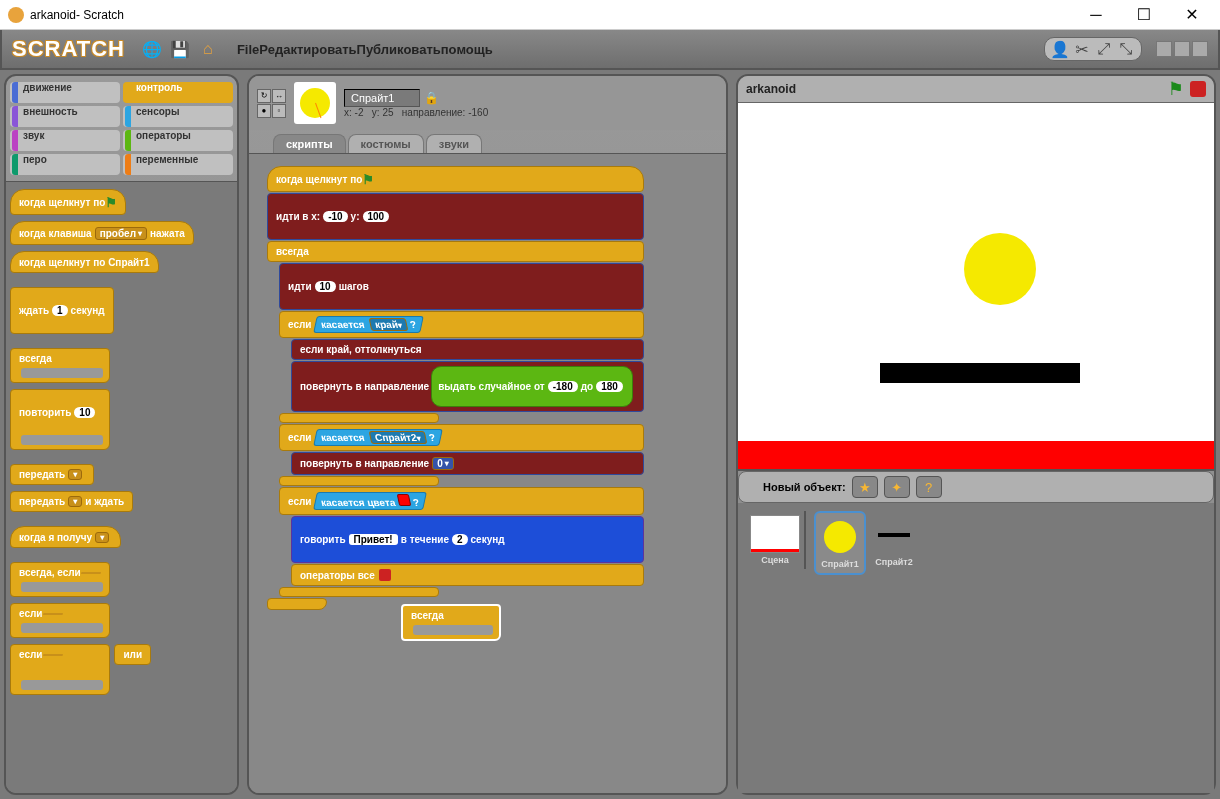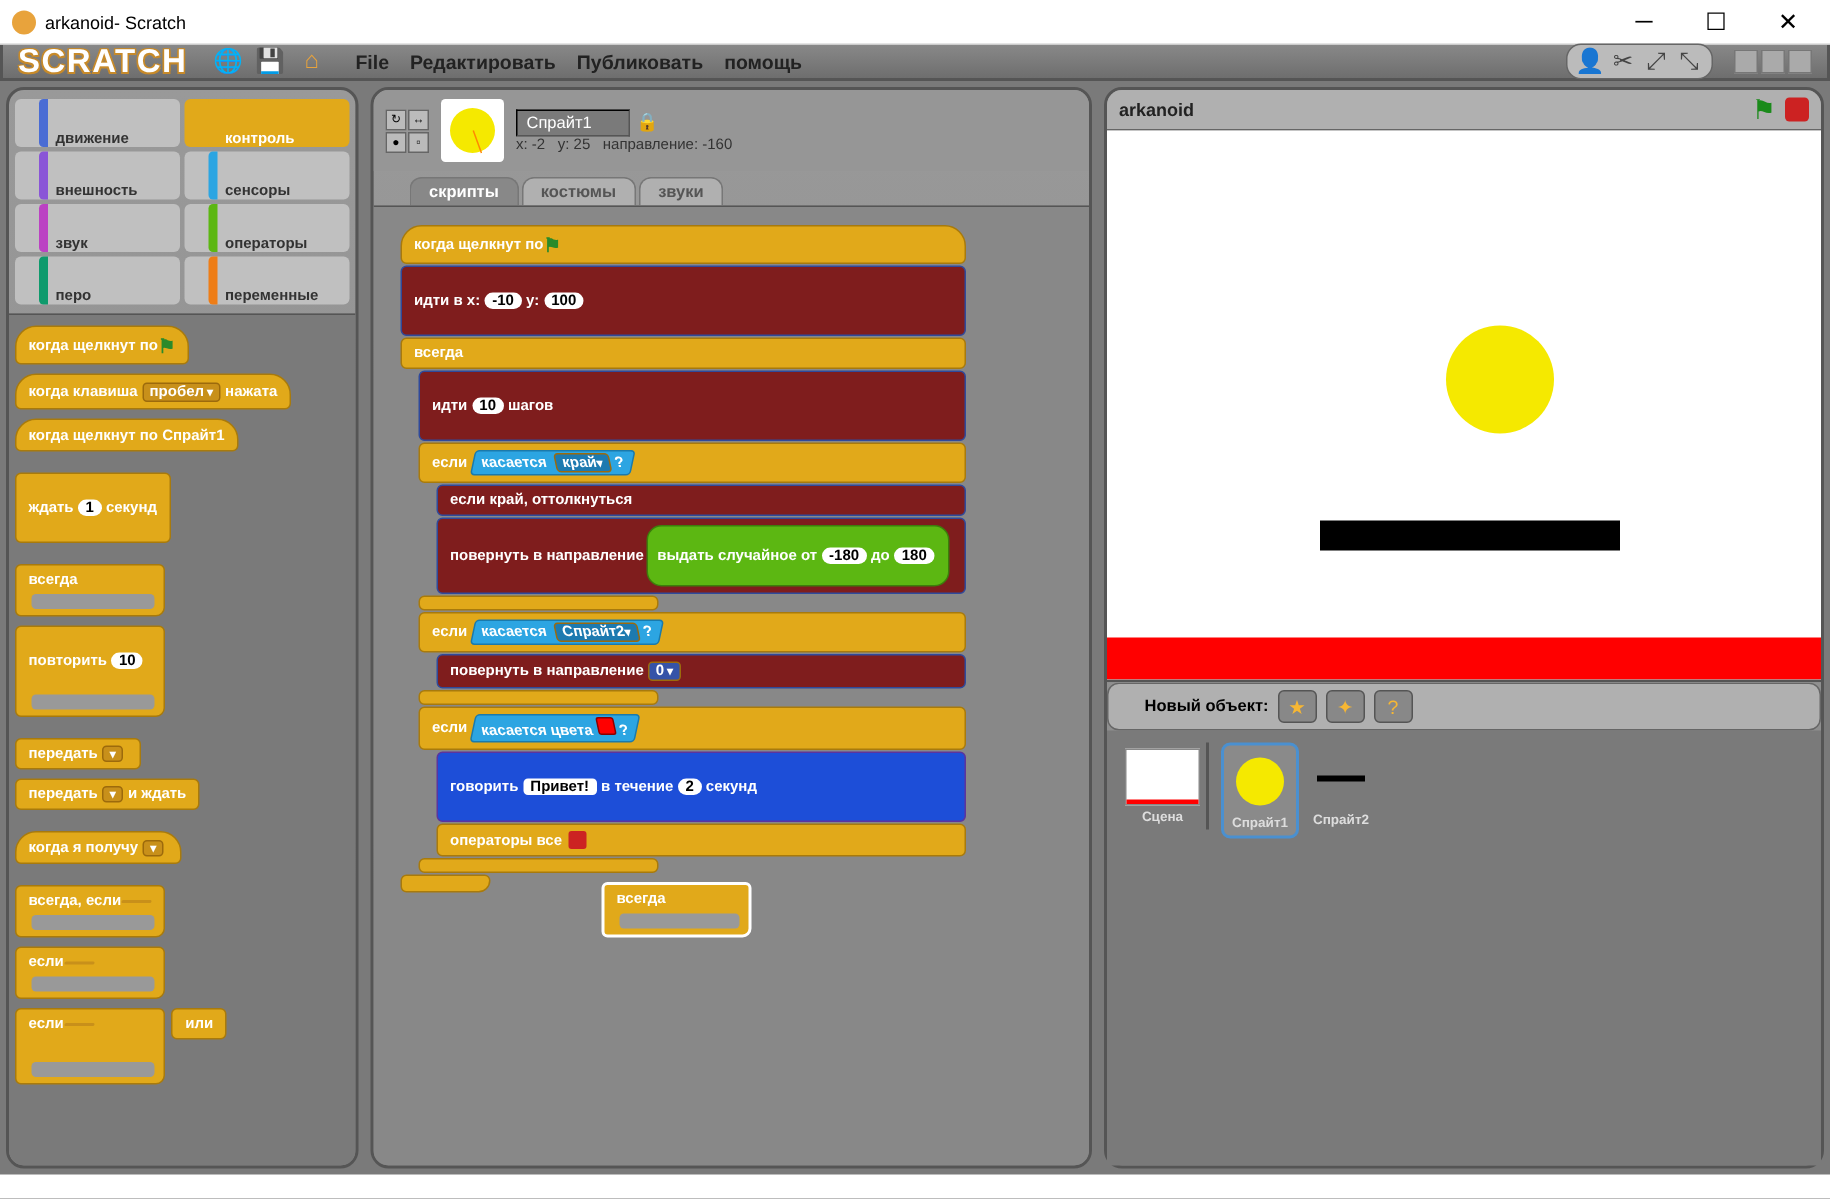--- a/index.html
+++ b/index.html
@@ -2,36 +2,36 @@
 <html><head>
 <meta charset="utf-8">
 <style>
 * { margin:0; padding:0; box-sizing:border-box; font-family:Verdana,sans-serif; }
 body { background:#fff; width:1220px; height:799px; overflow:hidden; }
 .titlebar { height:30px; background:#fff; border-bottom:1px solid #ccc; display:flex; align-items:center; padding:0 8px; justify-content:space-between; }
 .titlebar .left { display:flex; align-items:center; gap:6px; }
 .titlebar .right { display:flex; align-items:center; gap:8px; }
 .winbtn { width:40px; height:28px; display:flex; align-items:center; justify-content:center; cursor:pointer; }
 .cat-icon { width:16px; height:16px; background:#e8a33c; border-radius:50%; position:relative; }
-.topbar { height:24px; background:linear-gradient(#888,#6e6e6e); display:flex; align-items:center; padding:0 10px; gap:10px; border:2px solid #555; border-top:none;}
+.topbar { height:40px; background:linear-gradient(#888,#6e6e6e); display:flex; align-items:center; padding:0 10px; gap:10px; border:2px solid #555; border-top:none;}
 .logo { font-family:Arial; font-weight:bold; color:#fff; font-size:22px; letter-spacing:1px; text-shadow:1px 1px 0 #c78a2a, -1px -1px 0 #c78a2a, 1px -1px 0 #c78a2a, -1px 1px 0 #c78a2a; margin-right:6px;}
 .topicons { display:flex; gap:6px; }
 .topicon { width:22px; height:22px; display:flex; align-items:center; justify-content:center; color:#ddd; cursor:pointer; }
-.menu { display:flex; gap:14px; margin-left:8px; }
+.menu { display:flex; margin-left:8px; }
 .menu span { color:#222; font-size:13px; cursor:pointer; font-weight:bold;}
 .righttools { margin-left:auto; display:flex; gap:4px; align-items:center; }
 .toolgroup { display:flex; background:#bbb; border-radius:10px; padding:2px 6px; gap:4px; border:1px solid #666;}
 .toolbtn { width:18px; height:18px; display:flex; align-items:center; justify-content:center; cursor:pointer; color:#444; }
 .viewbtns { display:flex; gap:2px; margin-left:10px;}
 .viewbtn { width:16px; height:16px; background:#aaa; border:1px solid #777; cursor:pointer;}
 .main { display:flex; height:729px; background:#7a7a7a; }
 .panel { background:linear-gradient(#999,#888); border:2px solid #555; border-radius:12px; margin:4px; }
 .left-panel { width:235px; display:flex; flex-direction:column; overflow:hidden;}
 .categories { display:grid; grid-template-columns:1fr 1fr; gap:3px; padding:6px 4px; }
-.cat { display:flex; align-items:flex-end; height:32px; border-radius:4px; font-size:10px; font-weight:bold; color:#fff; cursor:pointer; padding-left:16px;}
+.cat { display:flex; align-items:flex-start; height:21px; border-radius:4px; font-size:10px; font-weight:bold; color:#fff; cursor:pointer; padding-left:2px;}
 .cat .bar { width:6px; height:100%; border-radius:3px 0 0 3px; margin-right:5px;}
 .cat-move .bar{background:#4a6cd4;} .cat-look .bar{background:#8a55d7;} .cat-sound .bar{background:#bb42c3;} .cat-pen .bar{background:#0e9a6c;}
 .cat-ctrl .bar{background:#e1a91a;} .cat-sense .bar{background:#2ca5e2;} .cat-op .bar{background:#5cb712;} .cat-var .bar{background:#ee7d16;}
 .cat.inactive { background:#c0c0c0; color:#333;}
 .cat-ctrl { background:#e1a91a; }
 .palette { flex:1; overflow:hidden; padding:4px; background:#7a7a7a; border-top:1px solid #555;}
 .block { display:inline-flex; align-items:center; color:#fff; font-size:10px; font-weight:bold; padding:4px 8px; margin:3px 0; border-radius:4px; white-space:nowrap;}
 .block.ctrl { background:#e1a91a; border:1px solid #a87a0c;}
 .block.hat { border-radius:14px 14px 4px 4px; padding-top:5px;}
 .block.cblock { min-width:100px; padding-bottom:18px; position:relative; border-radius:4px 4px 6px 4px;}

